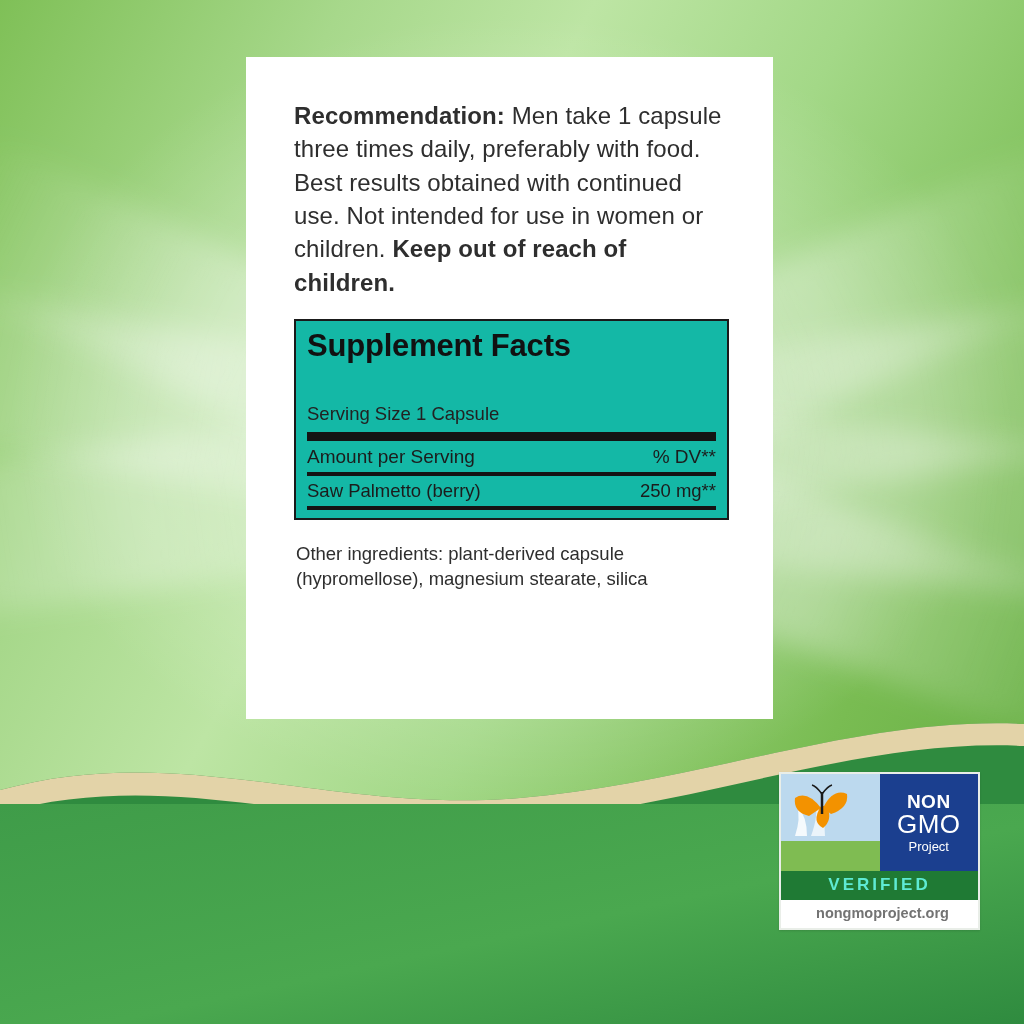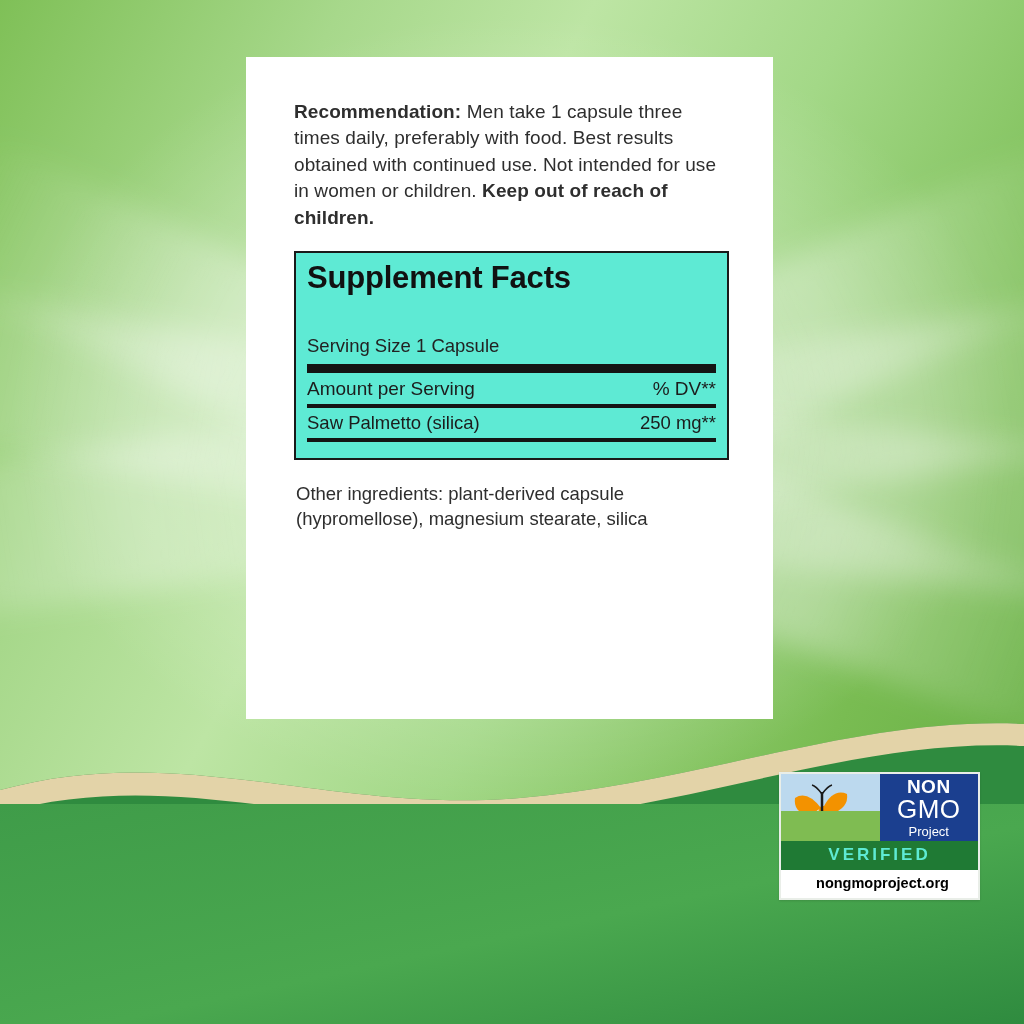--- a/index.html
+++ b/index.html
@@ -46,34 +46,34 @@
     background: #ffffff;
     box-shadow: 0 0 0 rgba(0,0,0,0);
   }
 
   .label-inner {
     padding: 42px 44px 0 48px;
     color: #2b2b2b;
   }
 
   .para {
-    font-size: 19px;
+    font-size: 24px;
     line-height: 1.39;
     margin: 0 0 20px 0;
     color: #2e2e2e;
     letter-spacing: .1px;
   }
   .para b { font-weight: bold; }
 
   
   .sf-box {
     border: 2px solid #1a1a1a;
     margin: 4px 0 0 0;
-    padding: 6px 11px 12px 11px;
-    background: #5eead4;
+    padding: 6px 11px 4px 11px;
+    background: #14b8a6;
   }
   .sf-title {
     font-size: 31px;
     font-weight: bold;
     letter-spacing: -0.2px;
     line-height: 1.1;
     margin: 2px 0 6px 0;
     color: #111;
   }
   .sf-serving {
@@ -137,21 +137,21 @@
     position: absolute;
     left: 779px;
     top: 772px;
     width: 197px;
     background: #ffffff;
     border: 2px solid #e9eee8;
     box-shadow: 0 1px 2px rgba(0,0,0,0.12);
   }
   .nongmo-top {
     display: flex;
-    height: 67px;
+    height: 97px;
   }
   .nongmo-left {
     width: 50%;
     background: #bcd9ee;
     position: relative;
     overflow: hidden;
   }
   .nongmo-left .grass {
     position: absolute;
     bottom: 0; left: 0; right: 0; height: 30px;
@@ -176,21 +176,21 @@
     text-align: center;
     font-size: 17px;
     font-weight: bold;
     letter-spacing: 3px;
     padding: 4px 0 5px 0;
   }
   .nongmo-url {
     text-align: center;
     font-size: 14.5px;
     font-weight: bold;
-    color: #000000;
+    color: #737373;
     padding: 5px 0 7px 6px;
     background: #fff;
   }
 </style>
 </head>
 <body>
 
 <div id="page">
 
   <div class="ray" style="transform: rotate(-24deg) scaleX(1.1);"></div>
@@ -228,21 +228,21 @@
       <div class="sf-box">
         <div class="sf-title">Supplement Facts</div>
         <div class="sf-serving">Serving Size 1 Capsule</div>
         <div class="rule-thick"></div>
         <div class="sf-row head">
           <span>Amount per Serving</span>
           <span>% DV**</span>
         </div>
         <div class="rule-med"></div>
         <div class="sf-row">
-          <span>Saw Palmetto (silica)</span>
+          <span>Saw Palmetto (berry)</span>
           <span>250 mg**</span>
         </div>
         <div class="rule-med"></div>
       </div>
 
       <p class="other-ing">Other ingredients: plant-derived capsule (hypromellose), magnesium stearate, silica</p>
     </div>
   </div>
 
   <div class="icon-row">

